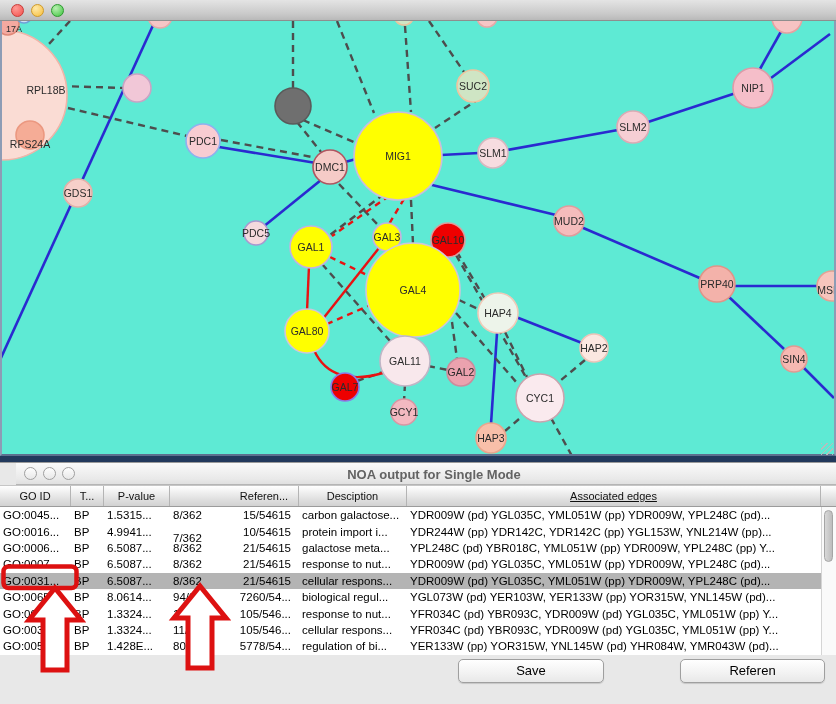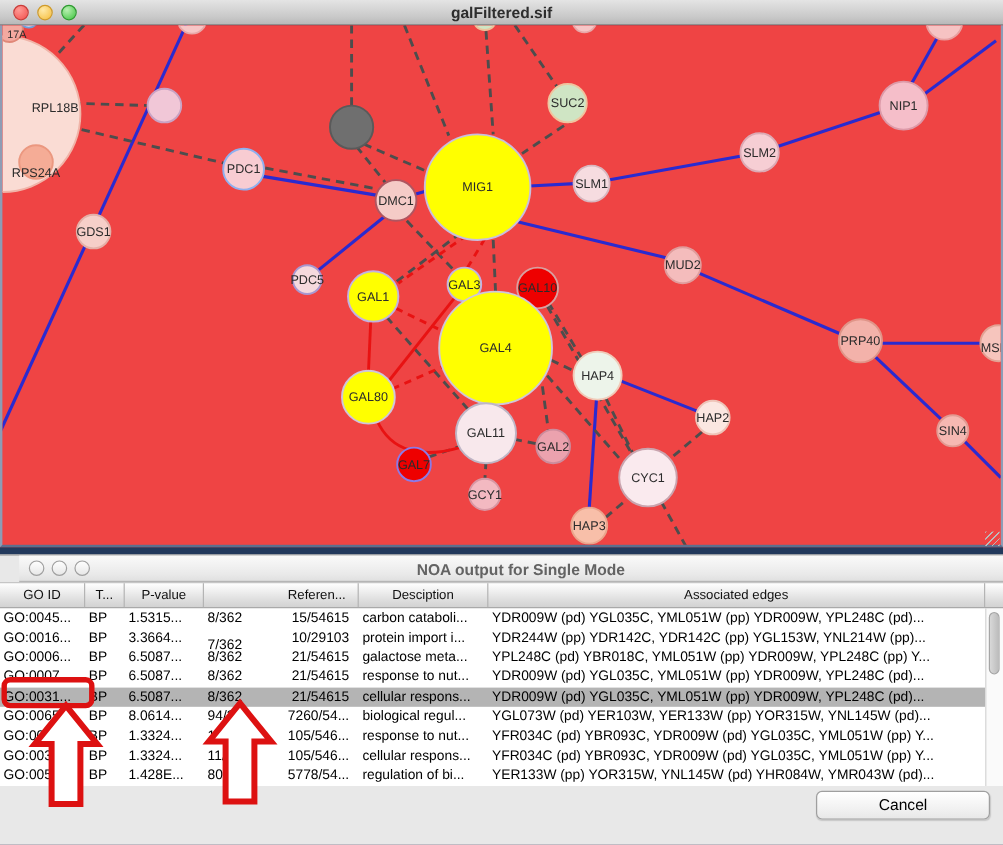--- a/index.html
+++ b/index.html
@@ -10,21 +10,21 @@
   .win-graph{position:absolute;left:0;top:0;width:836px;height:458px;}
   .titlebar{position:absolute;left:0;top:0;width:100%;height:21px;
     background:linear-gradient(#e4e4e4,#c9c9c9 70%,#b9b9b9);
     border-bottom:1px solid #8e8e8e;box-sizing:border-box;}
   .tl{position:absolute;top:4px;width:13px;height:13px;border-radius:50%;box-sizing:border-box;}
   .tl.red{left:11px;background:radial-gradient(circle at 35% 30%,#ff9a95,#f2504c);border:1px solid #c93b38;}
   .tl.yel{left:31px;background:radial-gradient(circle at 35% 30%,#ffe9a8,#f6bd3a);border:1px solid #cf9a2a;}
   .tl.grn{left:51px;background:radial-gradient(circle at 35% 30%,#b9f0b2,#3ec43f);border:1px solid #2d9a2f;}
   .wtitle{position:absolute;left:0;right:0;top:3px;text-align:center;font-size:13px;
     font-weight:bold;color:#2d2d2d;}
-  .canvas{position:absolute;left:0;top:21px;width:836px;height:435px;background:#ef4444;
+  .canvas{position:absolute;left:0;top:21px;width:836px;height:435px;background:#5eead4;
     border-left:2px solid #8d9cb5;border-right:2px solid #8d9cb5;border-bottom:2px solid #5c6f8e;
     box-sizing:border-box;overflow:hidden;}
   .canvas svg{display:block;}
   .grip{position:absolute;right:3px;bottom:3px;width:12px;height:12px;
     background:repeating-linear-gradient(135deg,#bbb 0 1px,transparent 1px 4px);}
 
   
   .win-table{position:absolute;left:0;top:462px;width:836px;height:242px;background:#e8e8e8;
     border-top:1px solid #9a9a9a;}
   .titlebar2{position:absolute;left:16px;top:0;width:100%;height:22px;
@@ -61,21 +61,20 @@
   .overlay{position:absolute;left:0;top:0;width:836px;height:704px;pointer-events:none;}
 </style>
 </head>
 <body>
 
 <div class="win-graph">
   <div class="titlebar">
     <div class="tl red"></div>
     <div class="tl yel"></div>
     <div class="tl grn"></div>
-    <div class="wtitle">galFiltered.sif</div>
   </div>
   <div class="canvas">
     <svg id="graph-svg" width="832" height="434" viewBox="2 21 832 434">
         <line x1="155" y1="21" x2="0" y2="360" stroke="#2a2ad0" stroke-width="2.6"></line>
         <line x1="219" y1="147" x2="316" y2="163" stroke="#2a2ad0" stroke-width="2.6"></line>
         <line x1="321" y1="180" x2="263" y2="227" stroke="#2a2ad0" stroke-width="2.6"></line>
         <line x1="345" y1="162" x2="360" y2="158" stroke="#2a2ad0" stroke-width="2.6"></line>
         <line x1="441" y1="155" x2="479" y2="153" stroke="#2a2ad0" stroke-width="2.6"></line>
         <line x1="507" y1="150" x2="618" y2="130" stroke="#2a2ad0" stroke-width="2.6"></line>
         <line x1="648" y1="122" x2="736" y2="93" stroke="#2a2ad0" stroke-width="2.6"></line>
@@ -203,38 +202,38 @@
     <div class="tl2" style="left:46px"></div>
     <div class="wtitle2">NOA output for Single Mode</div>
   </div>
   <div class="thead" id="thead">
       <div class="th" style="width: 71px;">GO ID</div>
       <div class="th" style="width: 33px;">T...</div>
       <div class="th" style="width: 66px;">P-value</div>
       <div class="th" style="width: 60px; margin-top: 24px;">Test</div>
       <div class="th" style="width: 69px;">Referen...</div>
       <div class="th" style="width: 108px;">Desciption</div>
-      <div class="th" style="width: 414px;">Associated edges</div>
+      <div class="th" style="width: 414px; text-decoration: underline;">Associated edges</div>
     </div>
   <div class="tbody" id="tbody">
       <div class="tr">
         <div class="td" style="width: 71px;">GO:0045...</div>
         <div class="td" style="width: 33px;">BP</div>
         <div class="td" style="width: 66px;">1.5315...</div>
         <div class="td" style="width: 60px;">8/362</div>
         <div class="td ra" style="width: 69px;">15/54615</div>
-        <div class="td" style="width: 108px;">carbon cataboli...</div>
+        <div class="td" style="width: 108px;">carbon galactose...</div>
         <div class="td" style="width: 414px;">YDR009W (pd) YGL035C, YML051W (pp) YDR009W, YPL248C (pd)...</div>
       </div>
       <div class="tr">
         <div class="td" style="width: 71px;">GO:0016...</div>
         <div class="td" style="width: 33px;">BP</div>
-        <div class="td" style="width: 66px;">3.3664...</div>
+        <div class="td" style="width: 66px;">4.9941...</div>
         <div class="td" style="width: 60px; margin-top: 13px;">7/362</div>
-        <div class="td ra" style="width: 69px;">10/29103</div>
+        <div class="td ra" style="width: 69px;">10/54615</div>
         <div class="td" style="width: 108px;">protein import i...</div>
         <div class="td" style="width: 414px;">YDR244W (pp) YDR142C, YDR142C (pp) YGL153W, YNL214W (pp)...</div>
       </div>
       <div class="tr">
         <div class="td" style="width: 71px;">GO:0006...</div>
         <div class="td" style="width: 33px;">BP</div>
         <div class="td" style="width: 66px;">6.5087...</div>
         <div class="td" style="width: 60px;">8/362</div>
         <div class="td ra" style="width: 69px;">21/54615</div>
         <div class="td" style="width: 108px;">galactose meta...</div>
@@ -291,20 +290,21 @@
         <div class="td" style="width: 66px;">1.428E...</div>
         <div class="td" style="width: 60px;">80/362</div>
         <div class="td ra" style="width: 69px;">5778/54...</div>
         <div class="td" style="width: 108px;">regulation of bi...</div>
         <div class="td" style="width: 414px;">YER133W (pp) YOR315W, YNL145W (pd) YHR084W, YMR043W (pd)...</div>
       </div>
     </div>
   <div class="vscroll">
     <div class="vthumb"></div>
   </div>
-  <div class="btn cancel">Cancel</div>
+  <div class="btn save">Save</div>
+  <div class="btn cancel">Referen</div>
 </div>
 
 <svg class="overlay" id="overlay">
     <rect x="3.5" y="566.5" width="73" height="21.5" rx="5" fill="none" stroke="#dd1111" stroke-width="4.5"></rect>
     <polygon points="55,588 81,620 67,620 67,670 43,670 43,620 29,620" fill="#ffffff" stroke="#dd1111" stroke-width="5" stroke-linejoin="miter"></polygon>
     <polygon points="200,586 226,618 212,618 212,668 188,668 188,618 174,618" fill="#ffffff" stroke="#dd1111" stroke-width="5" stroke-linejoin="miter"></polygon>
   </svg>
 
 </body></html>

